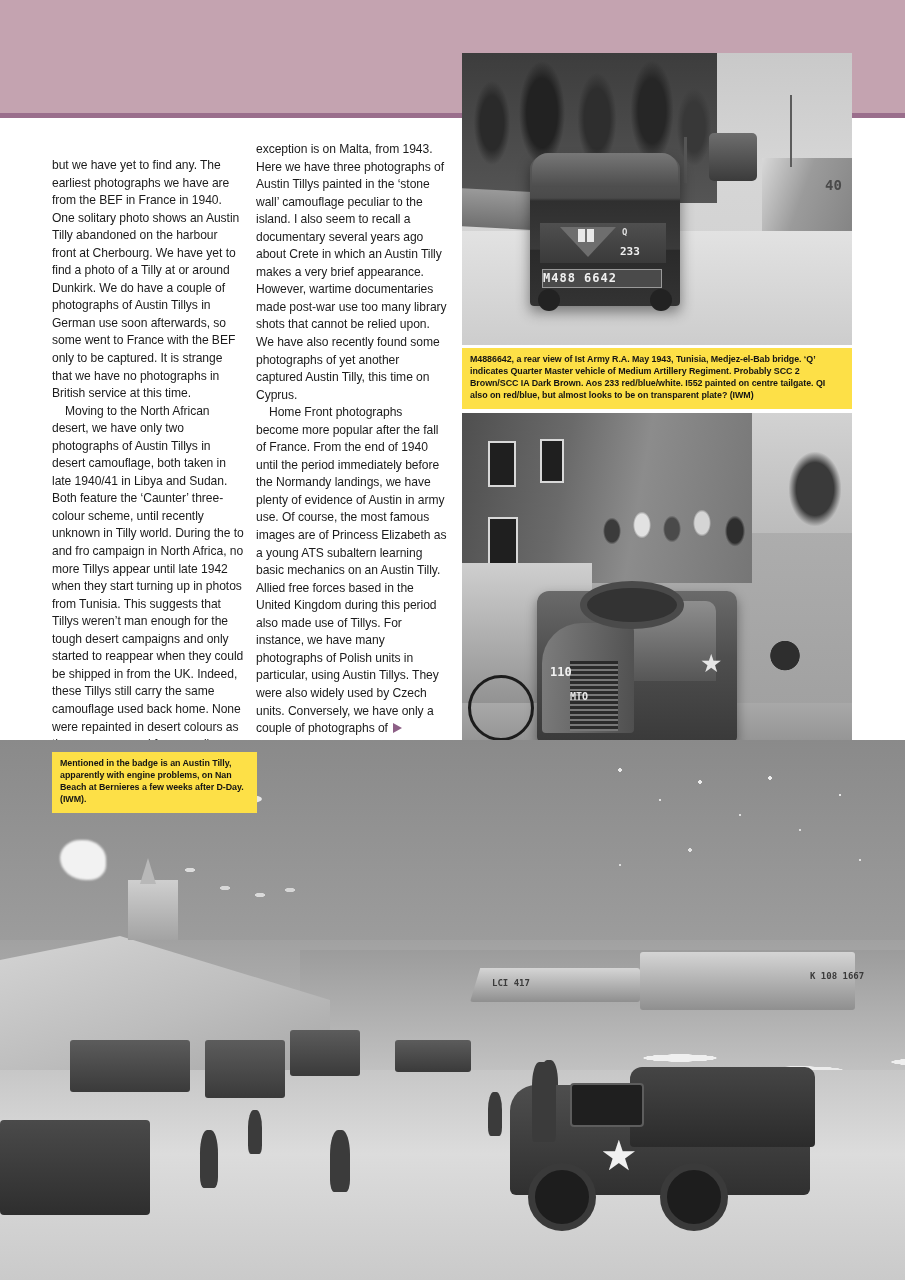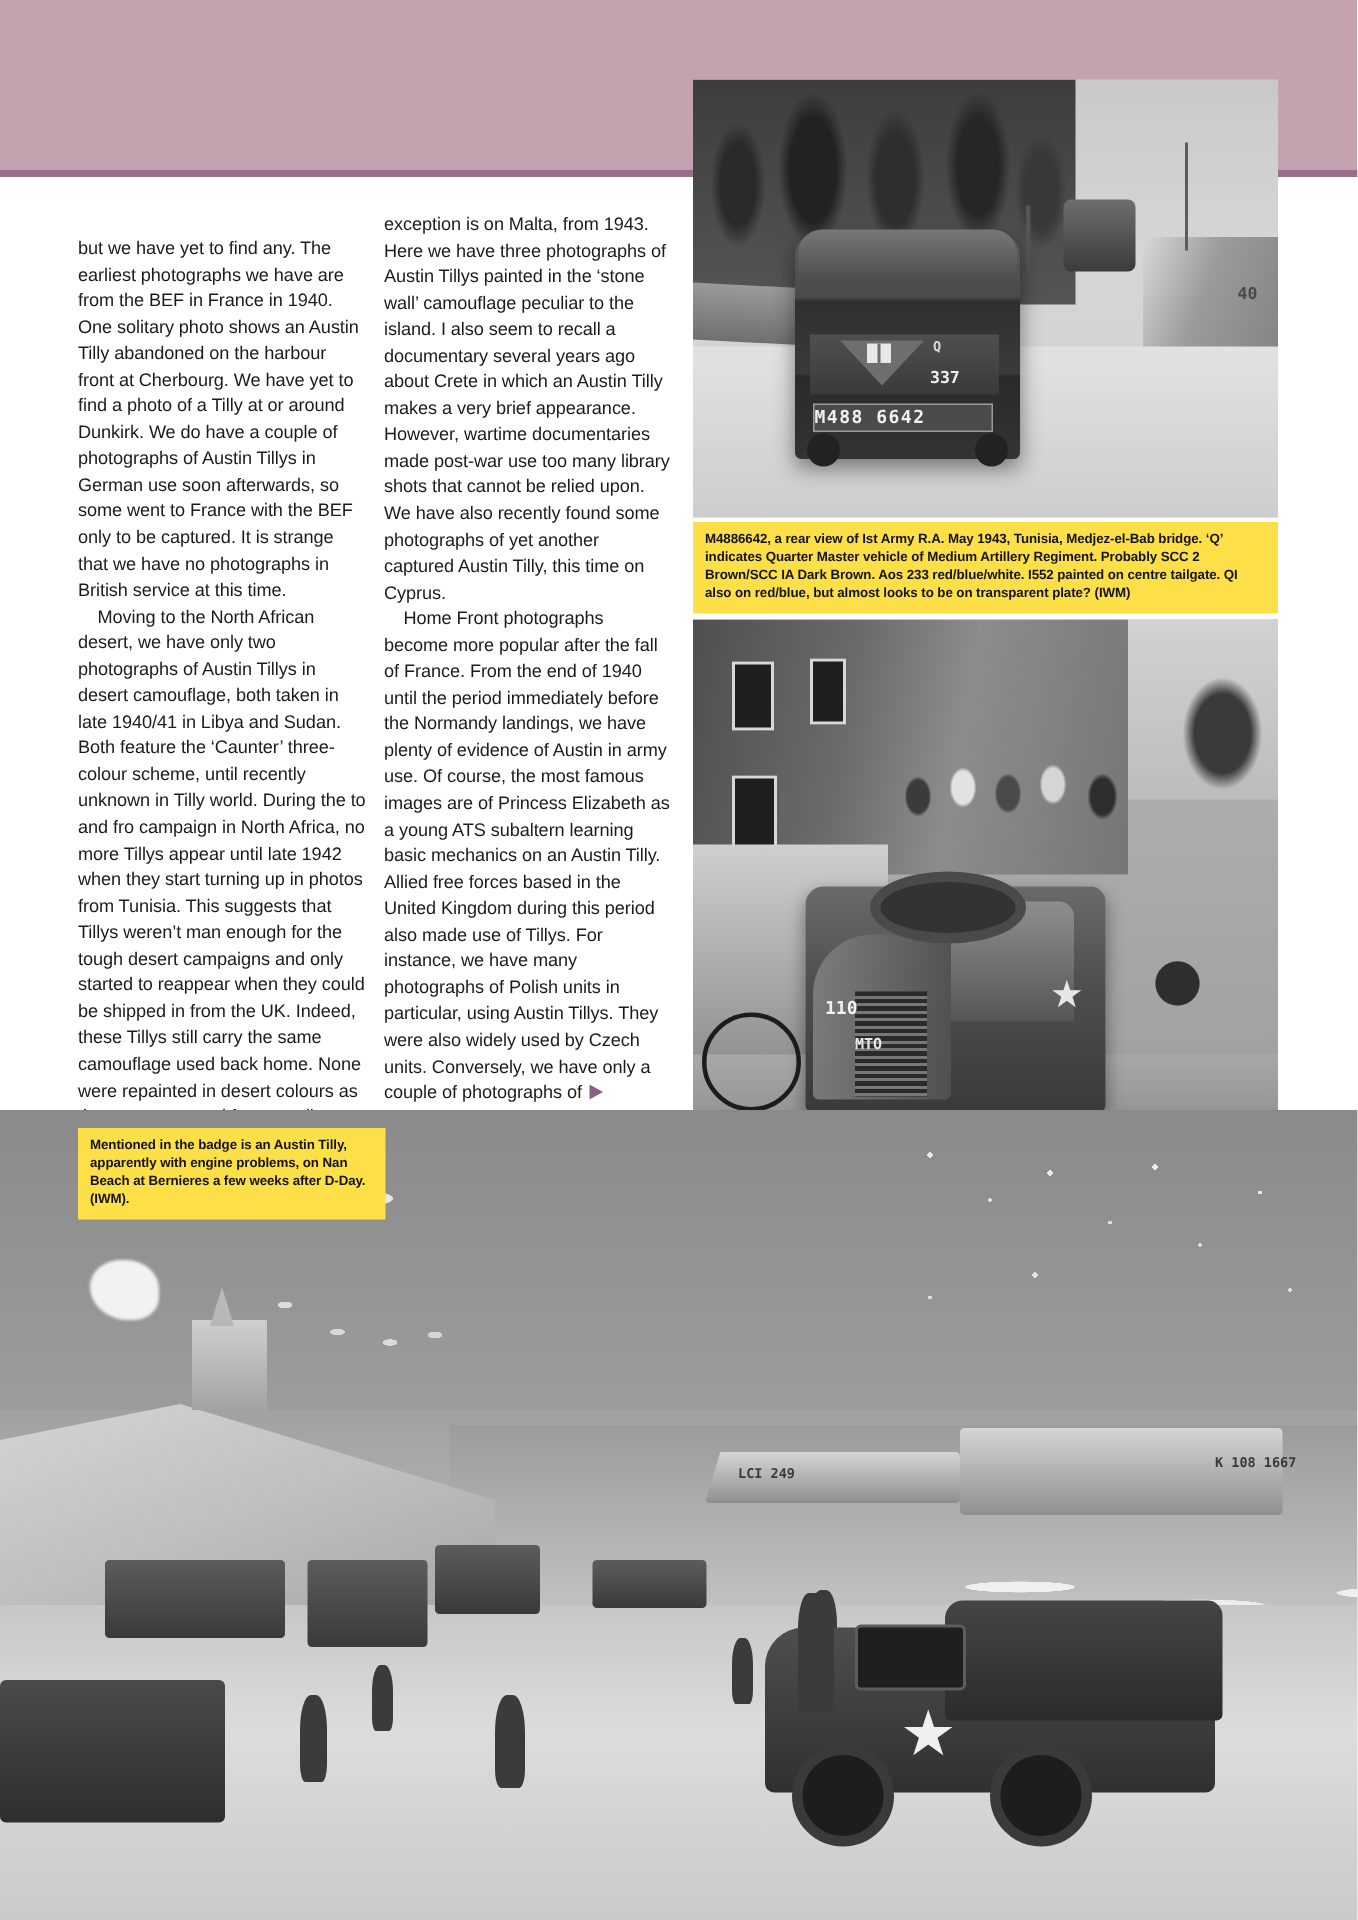--- a/index.html
+++ b/index.html
@@ -91,21 +91,21 @@
     background:#4a4a4a;border:1px solid #9a9a9a;
     color:#f0f0f0;font-size:12px;font-weight:bold;letter-spacing:1px;
     font-family:"DejaVu Sans Mono",monospace;text-align:left;line-height:17px;}
   #photo-1 .wheel{position:absolute;top:236px;width:22px;height:22px;background:#222;border-radius:50%;}
   #photo-1 .wheel.l{left:76px;}
   #photo-1 .wheel.r{left:188px;}
   #photo-1 .truck2{position:absolute;left:247px;top:80px;width:48px;height:48px;
     background:linear-gradient(#6e6e6e,#3b3b3b);border-radius:5px;}
   #photo-1 .pole{position:absolute;left:328px;top:42px;width:2px;height:72px;background:#5c5c5c;}
   #photo-1 .post{position:absolute;left:222px;top:84px;width:3px;height:46px;background:#555;}
-  #photo-1 .mk40{position:absolute;left:363px;top:136px;color:#4a4a4a;font-size:11px;font-weight:bold;
+  #photo-1 .mk40{position:absolute;left:363px;top:124px;color:#4a4a4a;font-size:14px;font-weight:bold;
     font-family:"DejaVu Sans Mono",monospace;}
 
   
   #photo-2{left:462px;top:413px;width:390px;height:352px;
     background:linear-gradient(#b5b5b5,#9d9d9d);}
   #photo-2 .bldg{position:absolute;left:0;top:0;width:290px;height:170px;
     background:linear-gradient(100deg,#4f4f4f 0%,#6a6a6a 35%,#8c8c8c 60%,#767676 100%);}
   #photo-2 .win{position:absolute;background:#1f1f1f;border:2px solid #d8d8d8;}
   #photo-2 .sky{position:absolute;left:290px;top:0;width:100px;height:120px;background:linear-gradient(#d2d2d2,#bcbcbc);}
   #photo-2 .tree{position:absolute;left:320px;top:30px;width:66px;height:92px;
@@ -257,21 +257,21 @@
     <div class="road"></div>
     <div class="pole"></div>
     <div class="post"></div>
     <div class="truck2"></div>
     <div class="truck"></div>
     <div class="tilt"></div>
     <div class="tailgate"></div>
     <div class="chev"></div>
     <div class="sq"></div>
     <div class="mk-q">Q</div>
-    <div class="mk-233">337</div>
+    <div class="mk-233">233</div>
     <div class="plate">M488  6642</div>
     <div class="wheel l"></div>
     <div class="wheel r"></div>
     <div class="mk40">40</div>
   </div>
 
   <div class="caption" id="caption-1">M4886642, a rear view of Ist Army R.A. May 1943, Tunisia, Medjez-el-Bab bridge. ‘Q’ indicates Quarter Master vehicle of Medium Artillery Regiment. Probably SCC 2 Brown/SCC IA Dark Brown. Aos 233 red/blue/white. I552 painted on centre tailgate. QI also on red/blue, but almost looks to be on transparent plate? (IWM)</div>
 
   <div class="photo" id="photo-2">
     <div class="sky"></div>
@@ -305,21 +305,21 @@
     <div class="balloon"></div>
     <div class="sea"></div>
     <div class="surf"></div>
     <div class="dune"></div>
     <div class="church"></div>
     <div class="spire"></div>
     <div class="beach"></div>
 
     <div class="lc lc1"></div>
     <div class="lc lc2"></div>
-    <div class="lc-mk1">LCI 249</div>
+    <div class="lc-mk1">LCI 417</div>
     <div class="lc-mk2">K 108 1667</div>
 
     <div class="lorry a"></div>
     <div class="lorry b"></div>
     <div class="lorry c"></div>
     <div class="lorry d"></div>
     <div class="jeep"></div>
 
     <div class="soldier" style="left:200px;top:390px;width:18px;height:58px;"></div>
     <div class="soldier" style="left:330px;top:390px;width:20px;height:62px;"></div>

